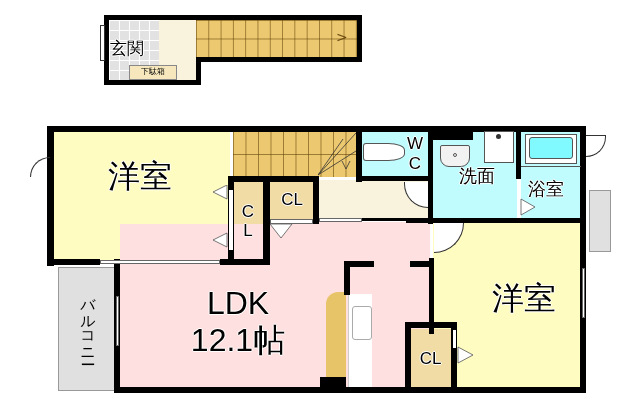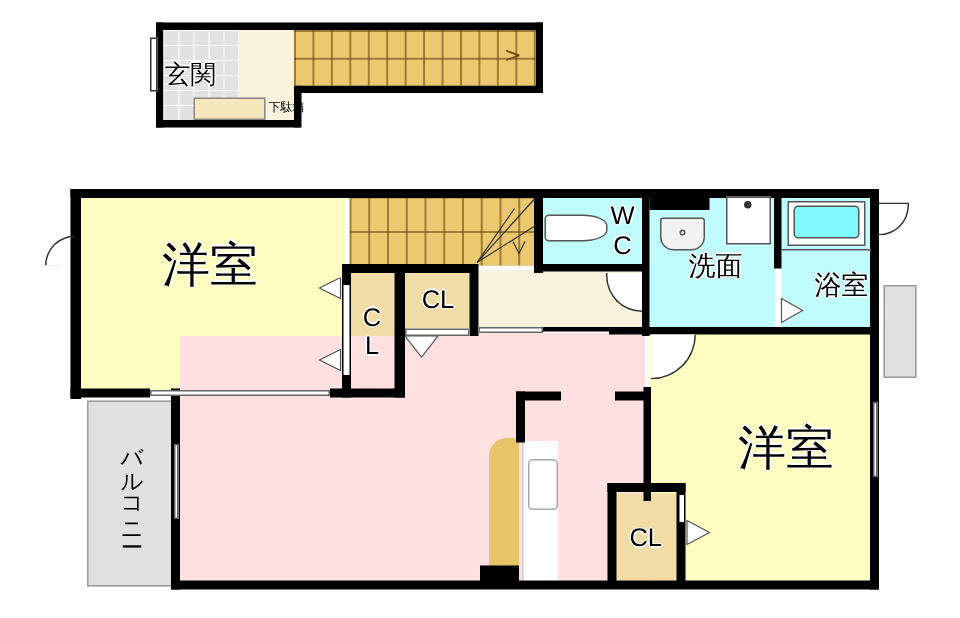--- a/index.html
+++ b/index.html
@@ -22,21 +22,21 @@
   .tiles {
     background-color:#e2e2e2;
     background-image:
       linear-gradient(to right, #fff 1px, transparent 1px),
       linear-gradient(to bottom, #fff 1px, transparent 1px);
     background-size:10px 10px;
   }
   .label { position:absolute; color:#000; text-align:center; line-height:1; white-space:nowrap;
     text-shadow: 1px 0 #fff, -1px 0 #fff, 0 1px #fff, 0 -1px #fff; }
   .big { font-size:32px; font-family:"Liberation Sans", sans-serif; }
-  .mid { font-size:18px; font-family:Liberation Serif, serif; }
+  .mid { font-size:18px; font-family:Liberation Mono, monospace; }
   .sm { font-size:17px; font-family:"Liberation Sans", sans-serif; }
   .tiny { font-size:8px; }
 </style>
 </head>
 <body>
 
 <div class="abs" style="left:104px;top:15px;width:258px;height:70px;">
 
   <div class="wall" style="left:0;top:0;width:258px;height:5px;"></div>
   <div class="wall" style="left:0;top:0;width:5px;height:70px;"></div>
@@ -49,21 +49,21 @@
 
   <div class="abs room-cream" style="left:55px;top:5px;width:37px;height:60px;"></div>
 
   <div class="abs stairs" style="left:92px;top:5px;width:161px;height:37px;"></div>
   <div class="abs" style="left:232px;top:14px;font-size:14px;color:#6a4a10;">&gt;</div>
 
   <div class="abs" style="left:-4px;top:10px;width:5px;height:36px;background:#fff;border:1px solid #333;"></div>
 
   <div class="label mid" style="left:6px;top:26px;font-size:17px;">玄関</div>
   <div class="abs" style="left:25px;top:50px;width:48px;height:15px;background:#f6e8bc;border:1px solid #888;"></div>
-  <div class="label tiny" style="left:25px;top:53px;width:48px;text-shadow:none;padding-left:38px;">下駄箱</div>
+  <div class="label tiny" style="left:25px;top:53px;width:48px;text-shadow:none;">下駄箱</div>
 </div>
 
 <div class="abs" style="left:0;top:0;width:640px;height:412px;">
 
   <div class="abs room-yellow" style="left:54px;top:132px;width:176px;height:130px;"></div>
   <div class="abs stairs" style="left:233px;top:131px;width:124px;height:46px;background-size:12.5px 100%, 100% 50%;"></div>
 
   <svg class="abs" style="left:318px;top:131px;" width="40" height="46">
     <line x1="0" y1="44" x2="38" y2="2" stroke="#333" stroke-width="0.8"></line>
     <line x1="0" y1="44" x2="38" y2="20" stroke="#333" stroke-width="0.8"></line>
@@ -176,21 +176,23 @@
 
   <div class="label sm" style="left:233px;top:203px;width:30px;">C</div>
   <div class="label sm" style="left:233px;top:222px;width:30px;">L</div>
 
   <div class="label sm" style="left:270px;top:191px;width:44px;">CL</div>
 
   <div class="label sm" style="left:405px;top:135px;width:20px;">W</div>
   <div class="label sm" style="left:405px;top:155px;width:20px;">C</div>
 
   <div class="label mid" style="left:452px;top:168px;width:50px;">洗面</div>
-  <div class="label mid" style="left:536px;top:181px;width:50px;">浴室</div>
+  <div class="label mid" style="left:521px;top:181px;width:50px;">浴室</div>
 
+  <div class="label big" style="left:178px;top:287px;width:120px;">LDK</div>
+  <div class="label big" style="left:168px;top:324px;width:140px;">12.1帖</div>
 
   <div class="label big" style="left:484px;top:282px;width:80px;">洋室</div>
 
   <div class="label sm" style="left:410px;top:350px;width:41px;">CL</div>
 
   <div class="label" style="left:80px;top:288px;width:16px;font-size:15px;writing-mode:vertical-rl;line-height:16px;text-shadow:none;">バルコニー</div>
 </div>
 
 </body></html>

